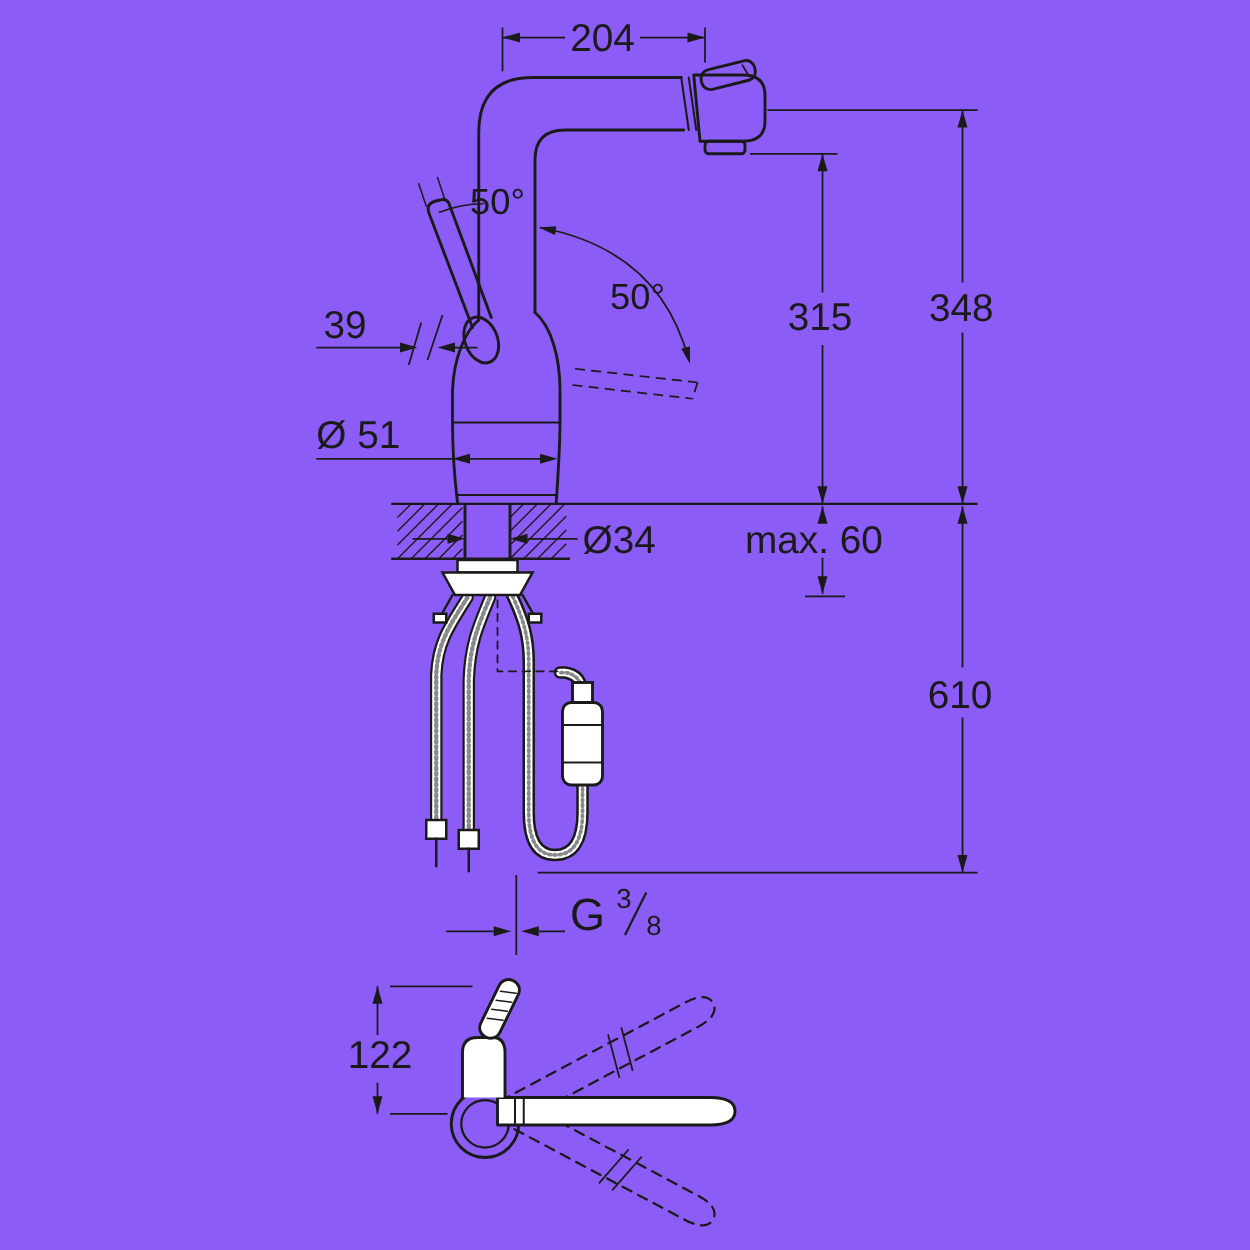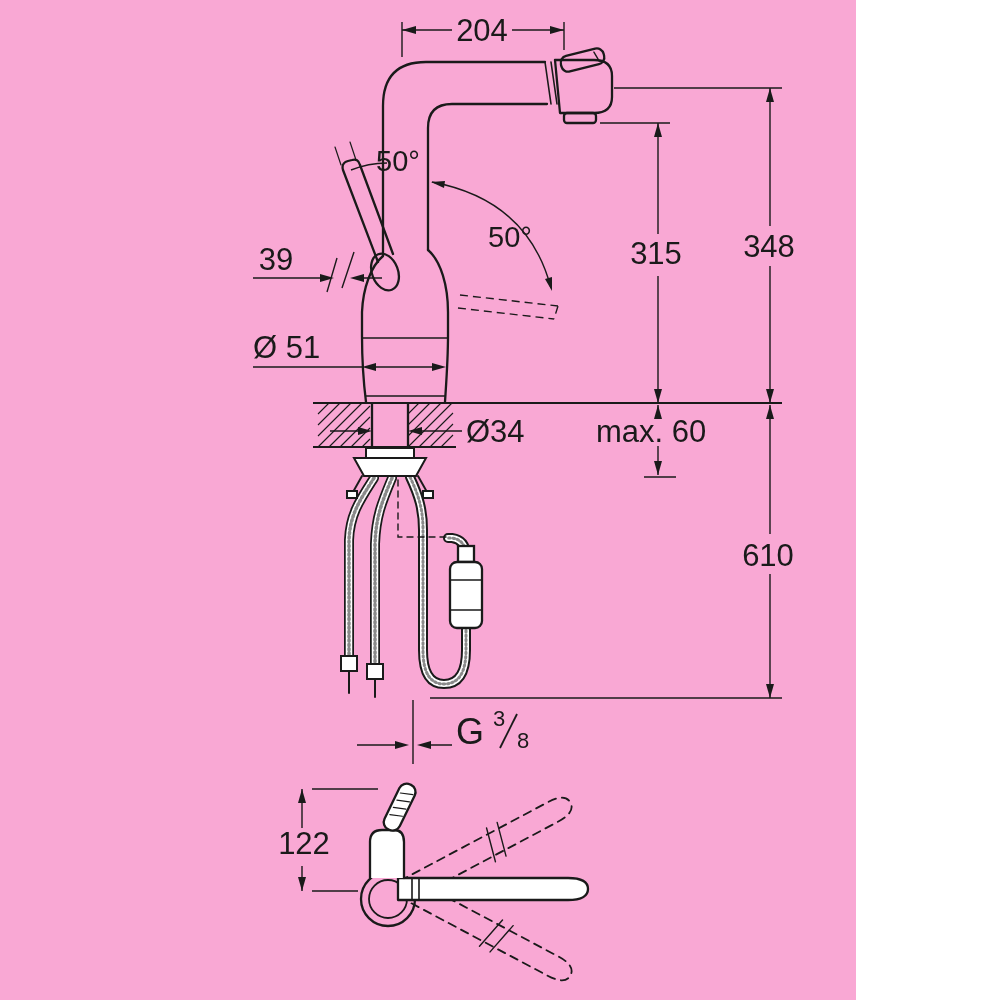--- a/index.html
+++ b/index.html
@@ -1,16 +1,16 @@
 <!DOCTYPE html>
 <html><head>
 <meta charset="utf-8">
 <style>
   html,body{margin:0;padding:0;background:#ffffff;}
-  .stage{position:relative;width:856px;height:1000px;background:#f9a8d4;overflow:hidden;}
+  .stage{position:relative;width:1000px;height:1000px;background:#8b5cf6;overflow:hidden;}
   svg{position:absolute;left:0;top:0;}
   text{font-family:"Liberation Sans","DejaVu Sans",sans-serif;fill:#1a1a1a;}
   .num{font-size:31px;}
   .ang{font-size:29px;}
   .gbig{font-size:36px;}
   .gsm{font-size:22px;}
 </style>
 </head>
 <body>
 

